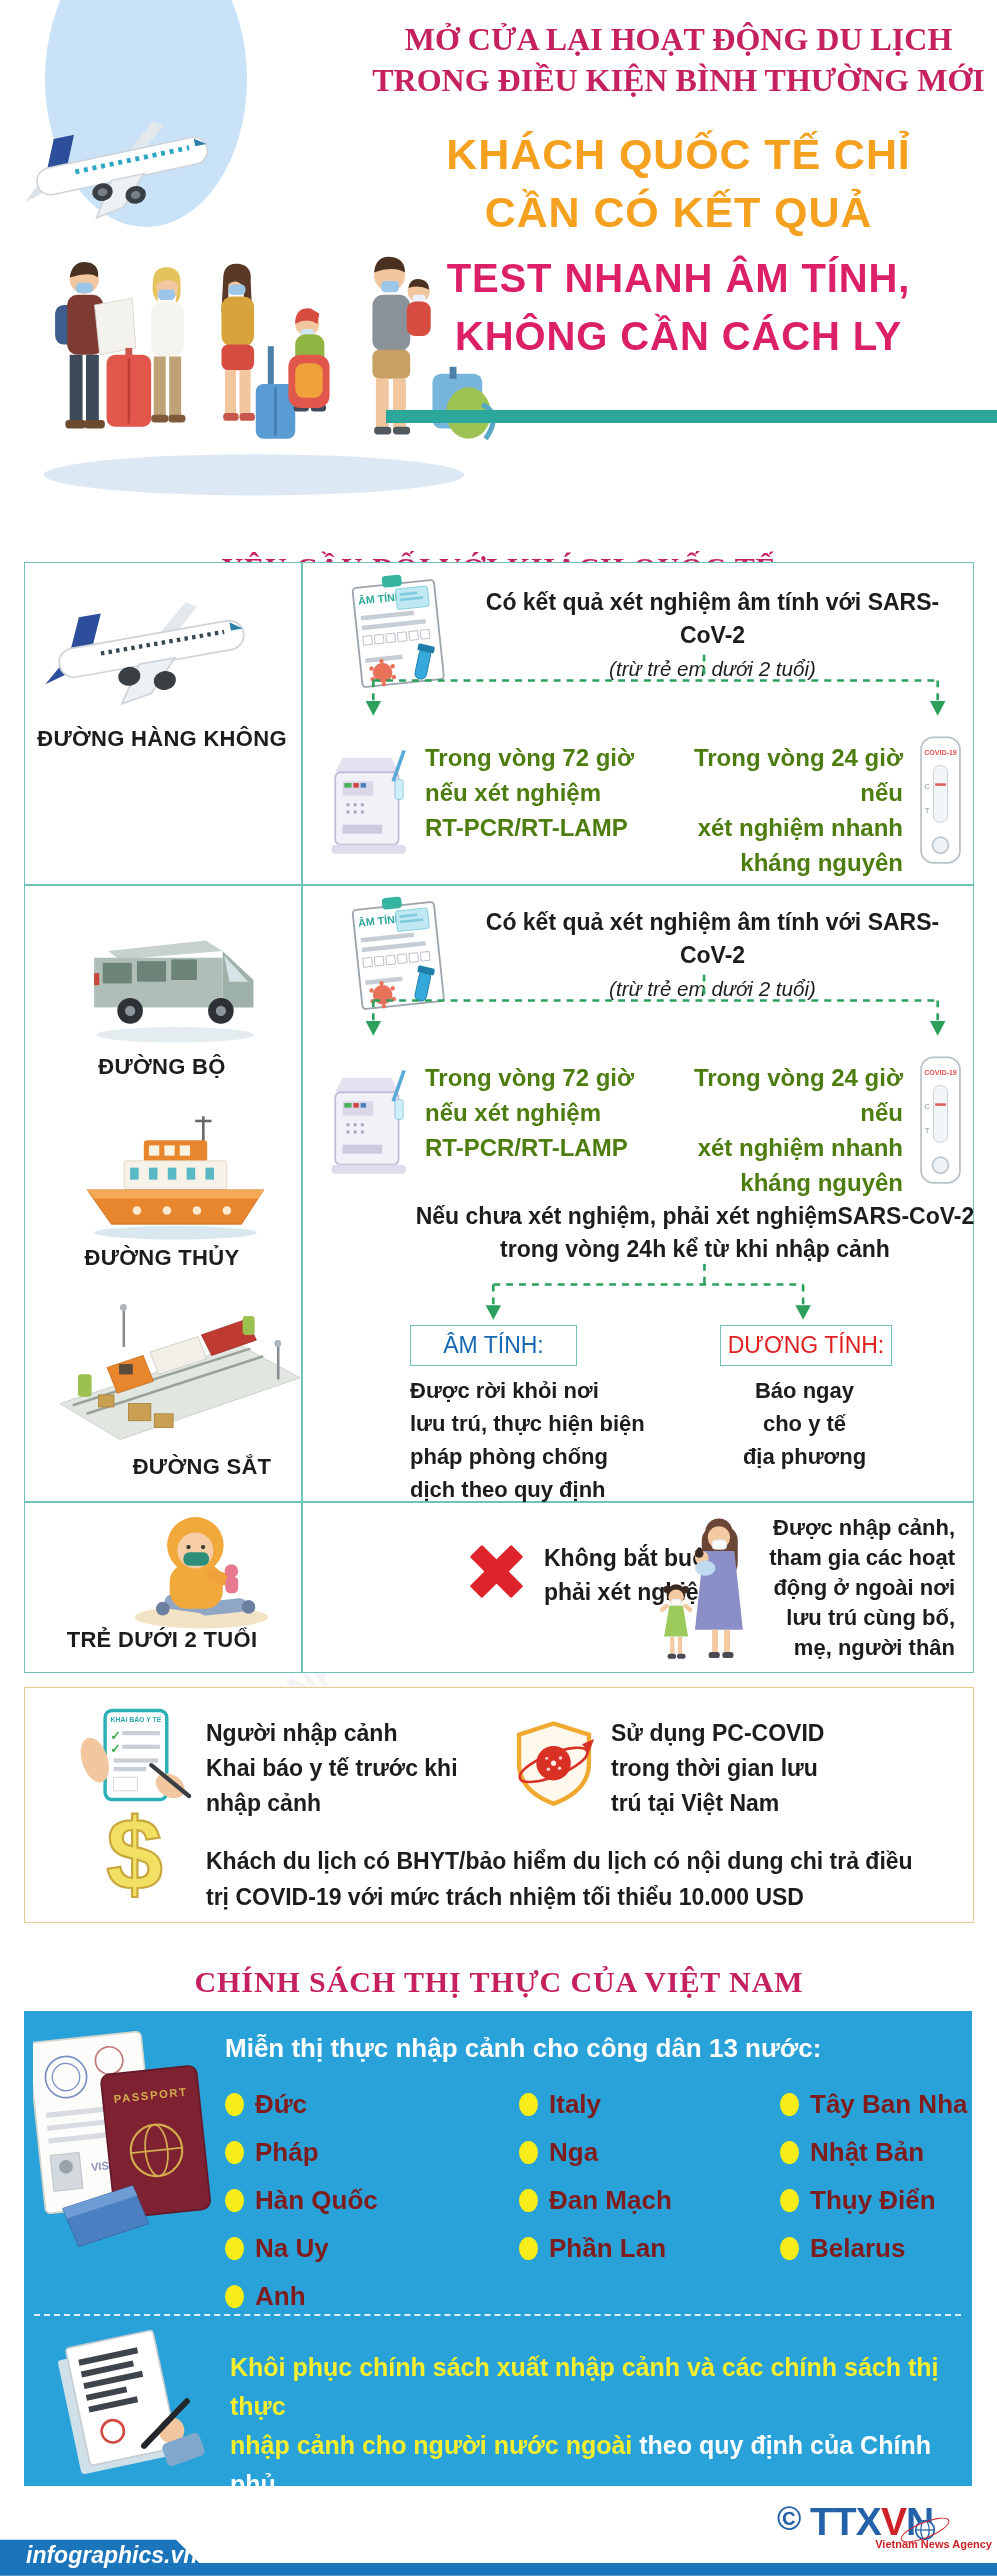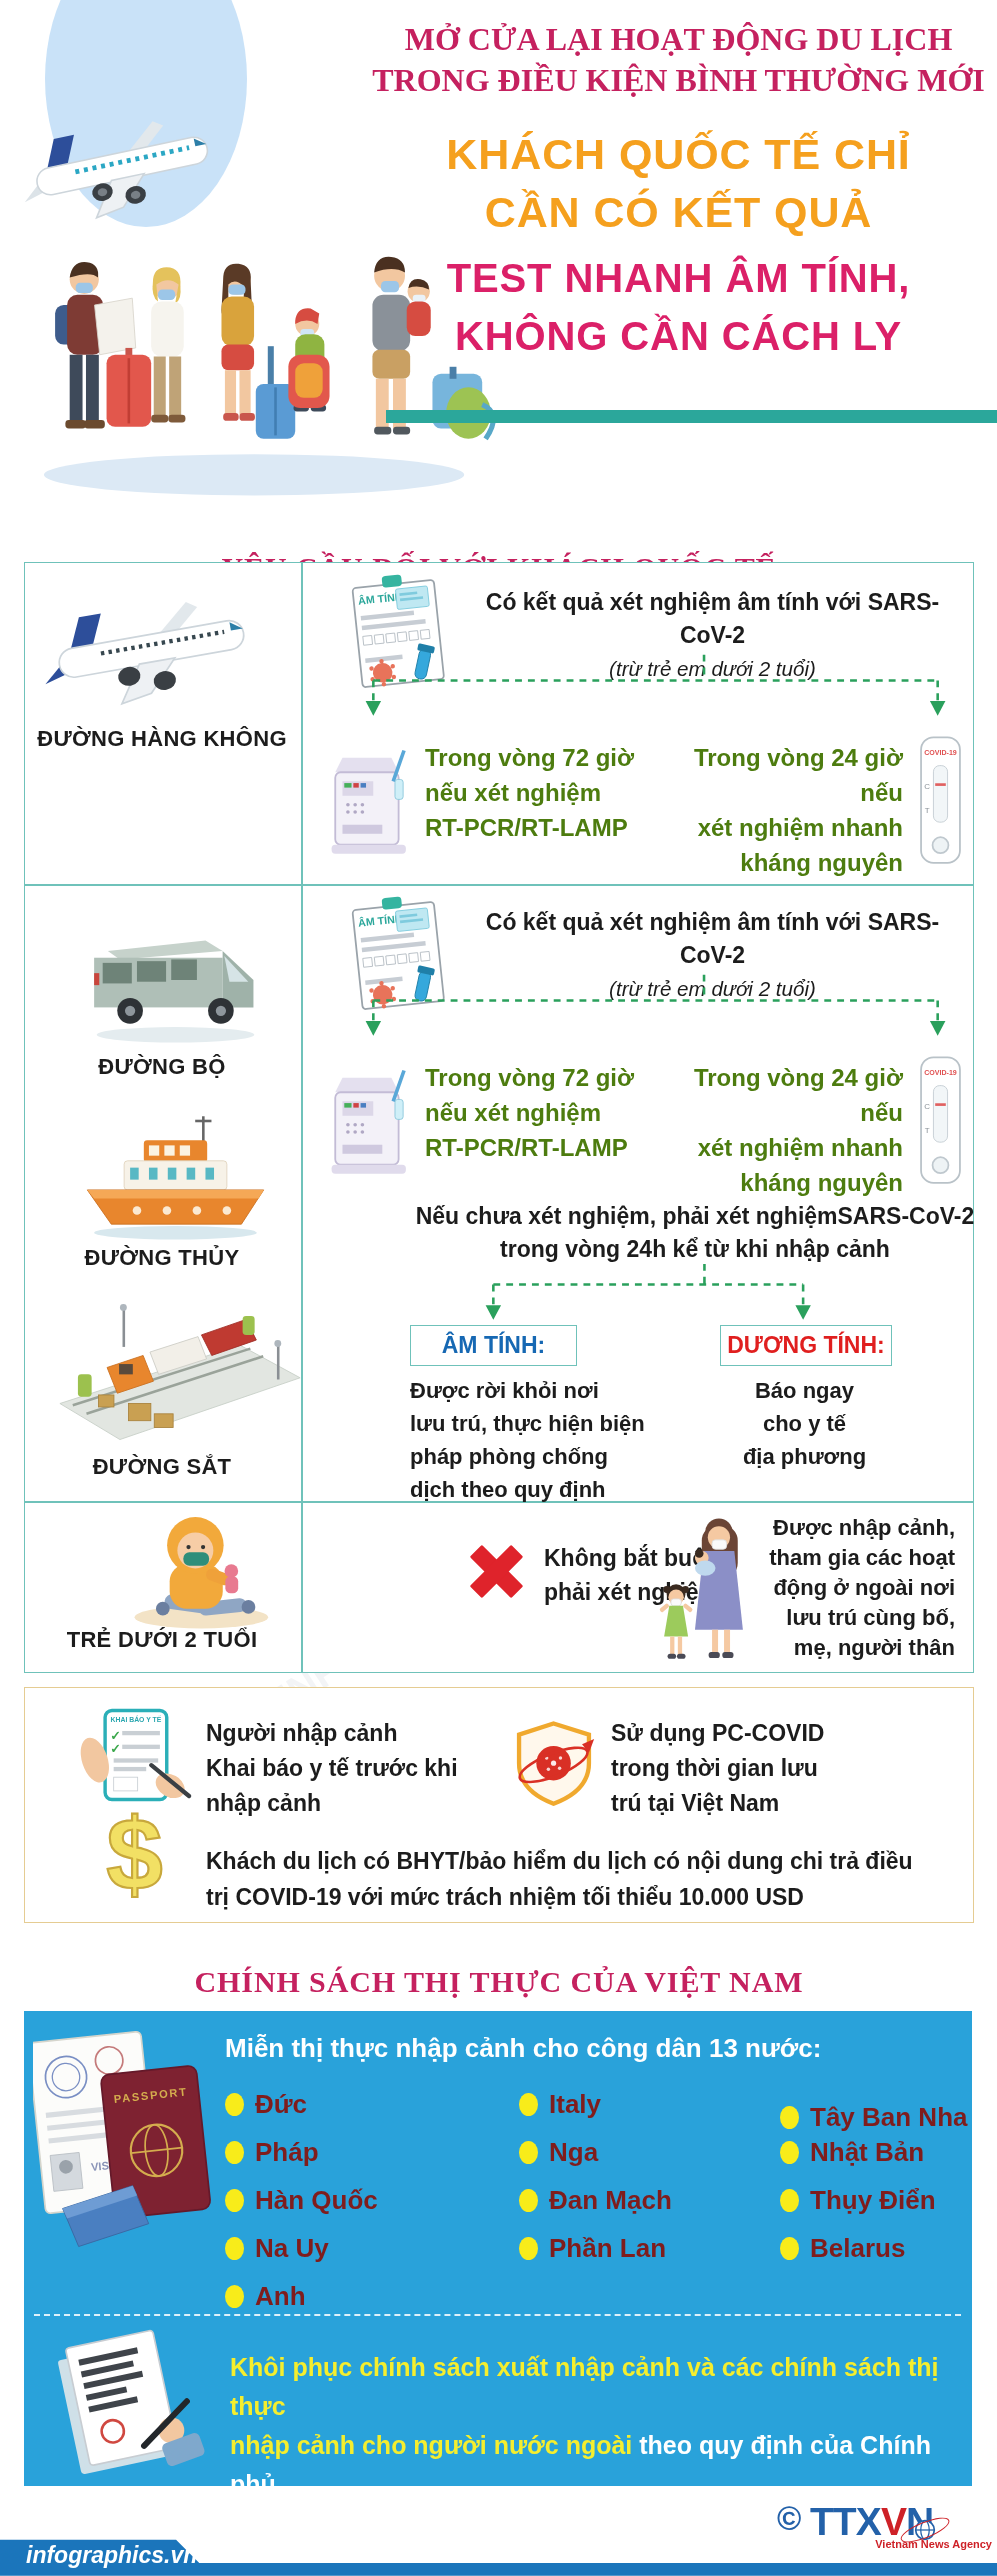--- a/index.html
+++ b/index.html
@@ -14,21 +14,21 @@
   .sec-title{font-family:"Liberation Serif",serif;font-weight:700;color:#C5215F;font-size:30px;letter-spacing:0.9px;text-align:center;}
   .lbl{font-weight:800;font-size:22px;color:#1c1c1c;text-align:center;letter-spacing:0.3px;}
   .body{font-weight:600;font-size:24px;line-height:35px;color:#4d7c0f;}
   .body27{font-weight:600;font-size:23px;line-height:33px;color:#1c1c1c;}
   .body26{font-weight:600;font-size:22px;line-height:33px;color:#1c1c1c;}
   .bold{font-weight:800;}
   .ital{font-style:italic;font-weight:400;font-size:20.6px;}
   .tealbar{background:#2BA79B;}
   .tbl{border:1.7px solid #6FC2BA;background:#fff;}
   .divider{background:#6FC2BA;}
-  .flagbox{border:1.7px solid #6FC2BA;background:#fff;display:flex;align-items:center;justify-content:center;font-weight:700;font-size:23px;}
+  .flagbox{border:1.7px solid #6FC2BA;background:#fff;display:flex;align-items:center;justify-content:center;font-weight:400;font-size:23px;}
   .neg{color:#1668B3;}
   .pos{color:#E01F1F;}
   .ybox{border:1.7px solid #E5CC92;background:#fff;}
   .bluebox{background:#29A2DA;}
   .intro{font-weight:700;font-size:26px;color:#fff;}
   .country{display:flex;align-items:center;gap:11px;font-weight:700;font-size:26px;color:#7f1d1d;}
   .bullet{width:19px;height:23px;border-radius:50%;background:#F8EC1A;flex:0 0 auto;}
   .wdash{border-top:2.6px dashed rgba(255,255,255,.85);}
   .noteY{color:#F5EE2E;}
   .noteW{color:#fff;}
@@ -307,21 +307,21 @@
     <polygon points="180,50 232,32 244,56 192,74" fill="#BF3A31" stroke="#9E2E27"></polygon>
     <polygon points="120,70 176,52 186,78 130,96" fill="#F2EFE8" stroke="#CCCCC4"></polygon>
     <polygon points="70,88 112,74 124,104 82,118" fill="#E8862D" stroke="#C96F1F"></polygon>
     <rect x="84" y="84" width="16" height="12" fill="#5A4A3C"></rect>
     <rect x="36" y="96" width="16" height="26" rx="4" fill="#9CC14E"></rect>
     <rect x="228" y="28" width="14" height="22" rx="4" fill="#9CC14E"></rect>
     <rect x="95" y="130" width="26" height="20" fill="#C9A052" stroke="#A8823C"></rect>
     <rect x="125" y="142" width="22" height="16" fill="#C9A052" stroke="#A8823C"></rect>
     <rect x="60" y="120" width="18" height="14" fill="#C9A052" stroke="#A8823C"></rect>
   </svg>
-  <div class="abs lbl" style="left:24px;top:1454px;width:276px;">ĐƯỜNG SẮT</div>
+  <div class="abs lbl" style="left:24px;top:1454px;width:276px;padding-left:40px;">ĐƯỜNG SẮT</div>
 
   <svg class="abs" style="left:348px;top:893px;" width="107" height="120" viewBox="0 0 120 135">
     <g transform="rotate(-6 60 67)">
       <rect x="10" y="14" width="92" height="112" rx="4" fill="#fff" stroke="#9AA3AA" stroke-width="2"></rect>
       <rect x="44" y="4" width="22" height="13" rx="4" fill="#35B4A0"></rect>
       <text x="15" y="33" font-size="12" font-weight="bold" fill="#2BA79B">ÂM TÍNH</text>
       <rect x="58" y="20" width="36" height="23" rx="2" fill="#BFE8F2" stroke="#7FCBDE"></rect>
       <rect x="62" y="25" width="20" height="3" fill="#7FCBDE"></rect>
         <rect x="62" y="31" width="26" height="3" fill="#7FCBDE"></rect>
       <rect x="16" y="46" width="60" height="5" fill="#C7CDD4"></rect>
@@ -604,21 +604,21 @@
       <span>Nga</span>
     </div>
   <div class="abs country" style="left:519px;top:2185px;">
       <span class="bullet"></span>
       <span>Đan Mạch</span>
     </div>
   <div class="abs country" style="left:519px;top:2233px;">
       <span class="bullet"></span>
       <span>Phần Lan</span>
     </div>
-  <div class="abs country" style="left:780px;top:2089px;margin-top:13px;">
+  <div class="abs country" style="left:780px;top:2089px;">
       <span class="bullet"></span>
       <span>Tây Ban Nha</span>
     </div>
   <div class="abs country" style="left:780px;top:2137px;">
       <span class="bullet"></span>
       <span>Nhật Bản</span>
     </div>
   <div class="abs country" style="left:780px;top:2185px;">
       <span class="bullet"></span>
       <span>Thụy Điển</span>

